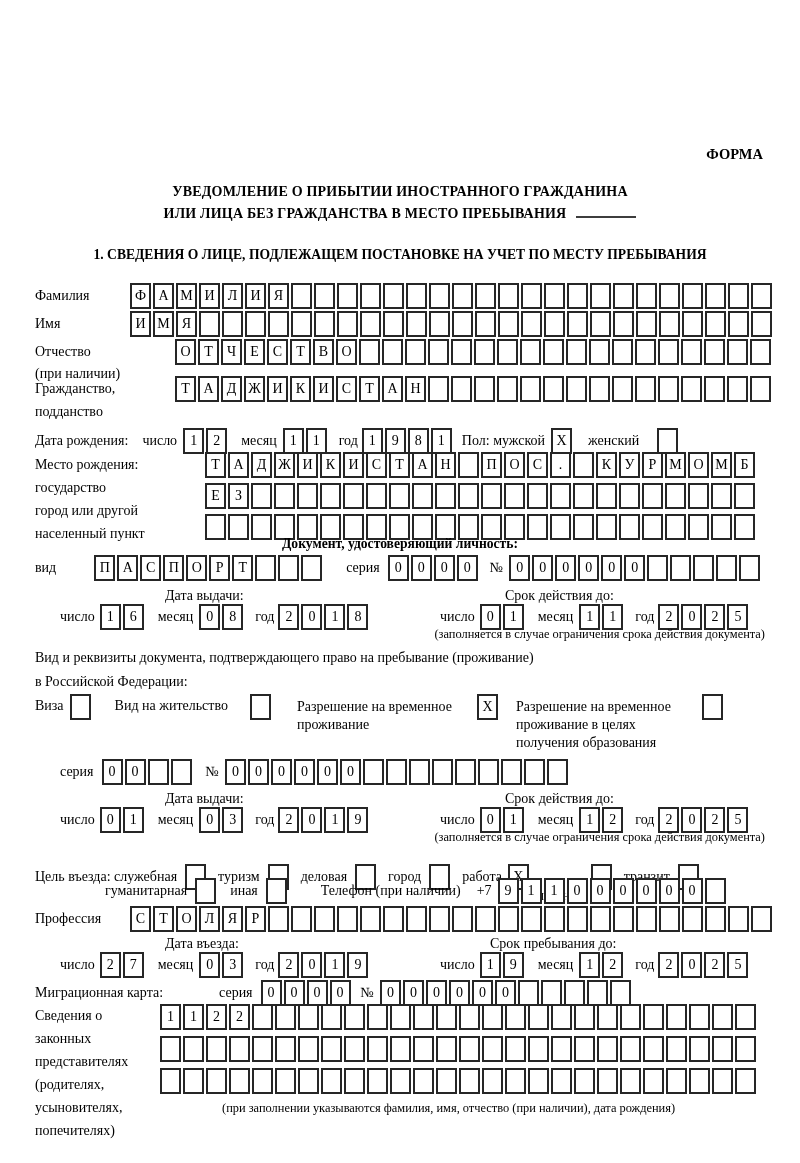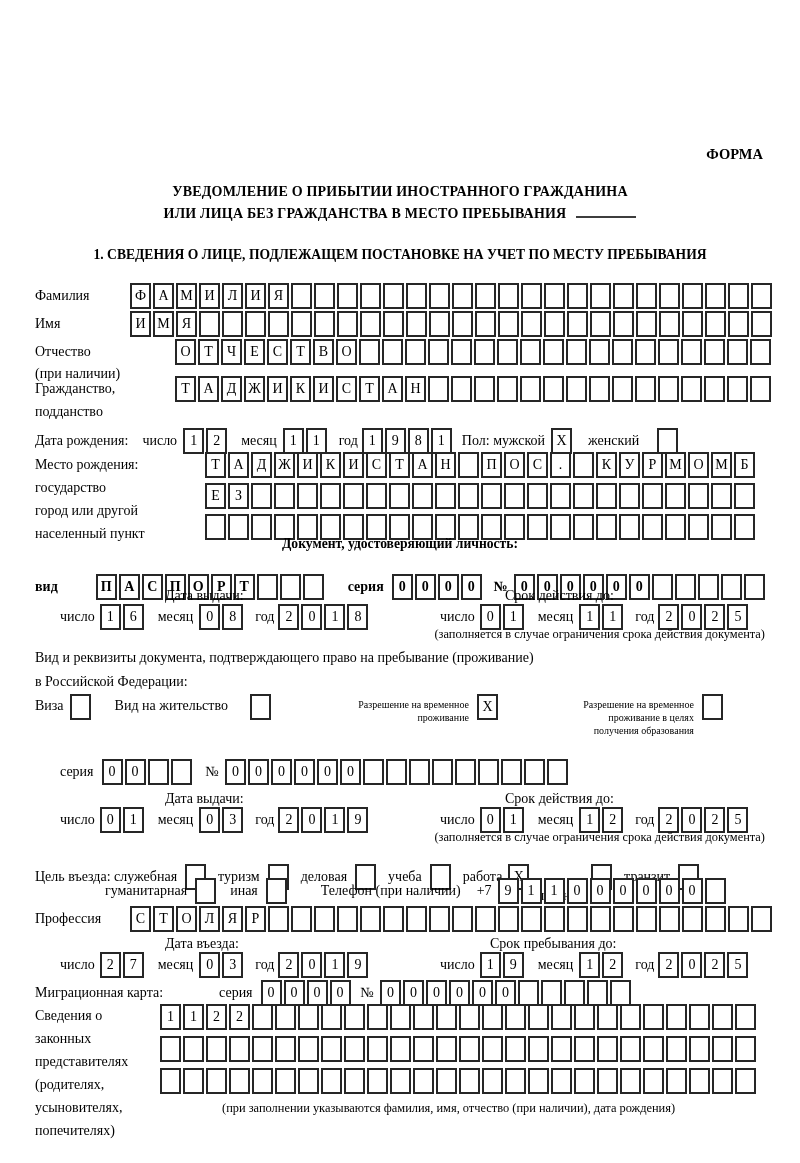--- a/index.html
+++ b/index.html
@@ -9,21 +9,21 @@
   .abs { position:absolute; white-space:nowrap; }
   .frow { display:flex; align-items:center; }
   .fstart { display:flex; align-items:flex-start; }
   .lbl { font-size:14px; line-height:1.2; }
   .lbl13 { font-size:13px; line-height:1.4; }
   .lbl12 { font-size:12.3px; line-height:1.4; }
   .sm { font-size:12.4px; }
   .b { font-weight:bold; }
   .t15 { font-size:14px; letter-spacing:0.2px; }
   .mt4 { margin-top:4px; }
-  .ctr { text-align:right; font-size:10px; line-height:1.3; white-space:normal; }
+  .ctr { text-align:left; font-size:14px; line-height:1.3; white-space:normal; }
   .center { left:35px; right:35px; text-align:center; }
   .rright { left:0; right:35px; text-align:right; }
   .cells { display:inline-flex; flex:none; }
   .cell { flex:none; width:21px; height:26px; border:2px solid #262626; margin-right:2px;
           font-size:14px; line-height:21px; text-align:center; background:#fff; }
   .uline { display:inline-block; width:60px; border-bottom:2.5px solid #3d3d3d; margin-left:10px; }
 </style>
 </head>
 <body>
 
@@ -272,21 +272,21 @@
       <span class="cell"></span>
       <span class="cell"></span>
       <span class="cell"></span>
       <span class="cell"></span>
       <span class="cell"></span>
       <span class="cell"></span>
     </div>
 
   <div class="abs center b" style="top:536px; font-size:13.6px;">Документ, удостоверяющий личность:</div>
 
-  <div class="abs frow" style="left:35px; top:574px;font-weight:bold;">
+  <div class="abs frow" style="left:35px; top:555px;">
     <span class="lbl">вид</span>
     <span class="cells" style="margin-left:38px;">
         <span class="cell">П</span>
         <span class="cell">А</span>
         <span class="cell">С</span>
         <span class="cell">П</span>
         <span class="cell">О</span>
         <span class="cell">Р</span>
         <span class="cell">Т</span>
         <span class="cell"></span>
@@ -467,21 +467,21 @@
         <span class="cell"></span>
       </span>
     <span class="lbl" style="margin-left:10px;">туризм</span>
     <span class="cells" style="margin-left:8px;">
         <span class="cell"></span>
       </span>
     <span class="lbl" style="margin-left:10px;">деловая</span>
     <span class="cells" style="margin-left:8px;">
         <span class="cell"></span>
       </span>
-    <span class="lbl" style="margin-left:10px;">учеба</span>
+    <span class="lbl" style="margin-left:10px;">город</span>
     <span class="cells" style="margin-left:8px;">
         <span class="cell"></span>
       </span>
     <span class="lbl" style="margin-left:10px;">работа</span>
     <span class="cells" style="margin-left:6px;">
         <span class="cell">X</span>
       </span>
     <span class="lbl" style="margin-left:6px;margin-top:38px;">частная</span>
     <span class="cells" style="margin-left:8px;">
         <span class="cell"></span>

